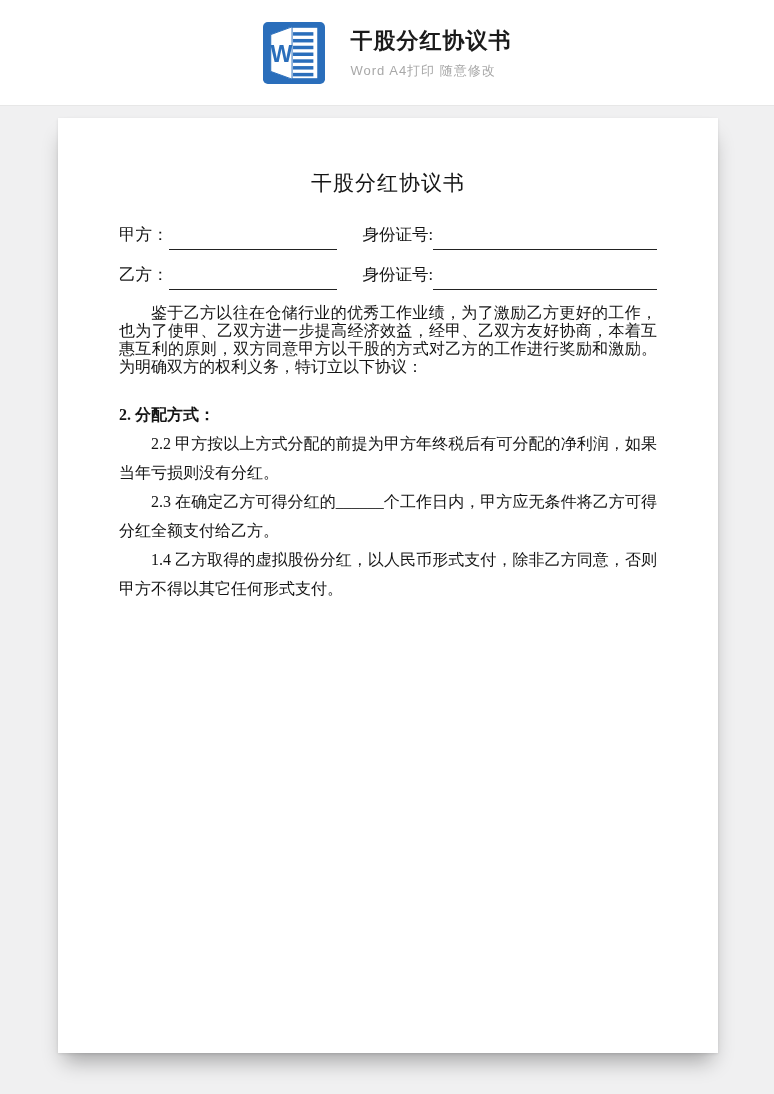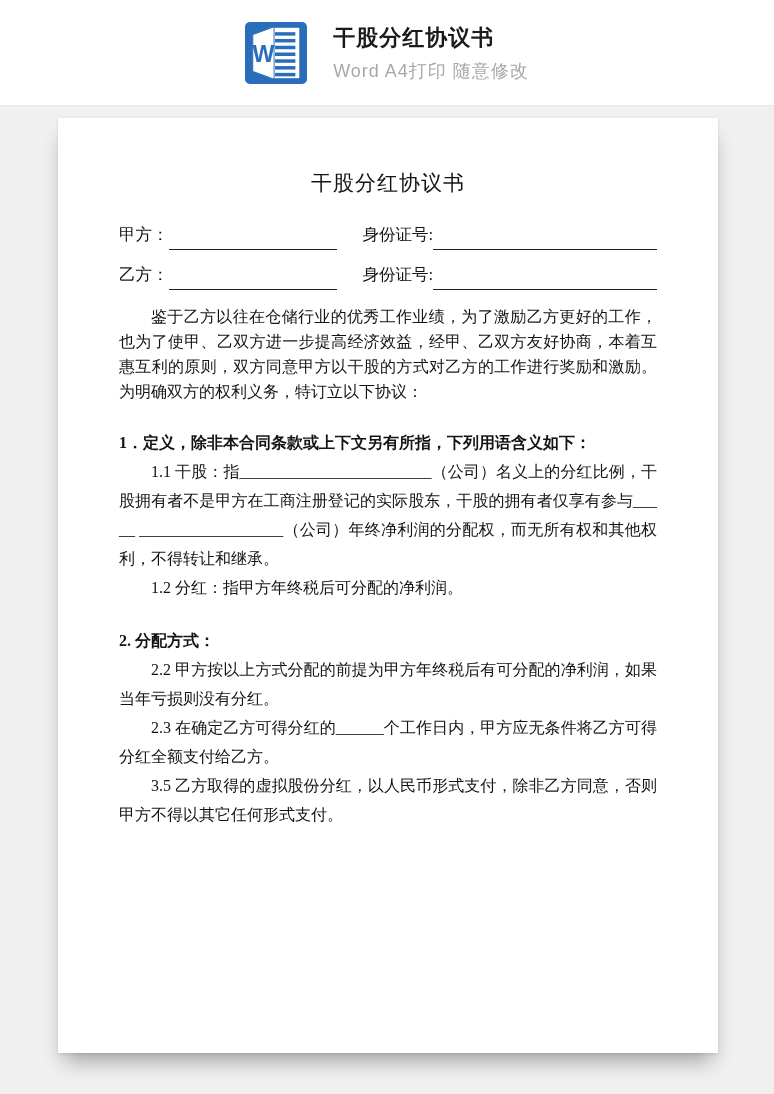--- a/index.html
+++ b/index.html
@@ -7,39 +7,39 @@
     font-family:"Liberation Serif","DejaVu Serif",serif; }
 
   
   .header { width:774px; height:106px; background:#ffffff; border-bottom:1px solid #e7e7e7;
     display:flex; align-items:center; justify-content:center; gap:26px; }
   .word-icon { width:62px; height:62px; display:block; }
   .header-text { display:flex; flex-direction:column; align-items:flex-start; gap:6px; }
   .header-title { font-family:"Liberation Sans","DejaVu Sans",sans-serif;
     font-size:22px; font-weight:bold; color:#1b1b1b; letter-spacing:1px; }
   .header-subtitle { font-family:"Liberation Sans","DejaVu Sans",sans-serif;
-    font-size:18px; color:#a8a8a8; letter-spacing:1px; }
+    font-size:13px; color:#a8a8a8; letter-spacing:1px; }
 
   
   .canvas { position:relative; width:774px; height:988px; }
   .page { position:absolute; left:58px; top:12px; width:660px; height:935px;
     background:#ffffff; overflow:hidden;
     box-shadow:0 1px 3px rgba(0,0,0,.10), 0 14px 20px -6px rgba(0,0,0,.32);
     padding:50px 61px 0 61px; color:#141414; }
 
   .doc-title { text-align:center; font-size:21px; letter-spacing:1px; line-height:30px; }
 
   .fields { margin-top:22px; font-size:16.5px; font-weight:normal; }
   .field-row { display:flex; align-items:flex-end; line-height:30px; margin-bottom:10px; }
   .field-label { white-space:nowrap; }
   .blank { border-bottom:1.5px solid #222; height:24px; display:inline-block; }
   .blank-a { width:168px; margin-right:26px; }
   .blank-b { width:196px; flex:1; }
 
-  .para { font-size:16px; line-height:25px; text-align:justify; text-indent:2em; }
+  .para { font-size:16px; line-height:18px; text-align:justify; text-indent:2em; }
   .intro { margin-top:14px; }
   .section { margin-top:24px; }
   .sec-heading { font-size:16px; line-height:29px; font-weight:bold; text-align:justify; }
   .clause { font-size:16px; line-height:29px; text-align:justify; text-indent:2em;
     word-break:break-all; }
 </style>
 </head>
 <body>
 
 <div class="header">
@@ -77,27 +77,22 @@
       <div class="field-row">
         <span class="field-label">乙方：</span>
         <span class="blank blank-a"></span>
         <span class="field-label">身份证号:</span>
         <span class="blank blank-b"></span>
       </div>
     </div>
 
     <p class="para intro">鉴于乙方以往在仓储行业的优秀工作业绩，为了激励乙方更好的工作，也为了使甲、乙双方进一步提高经济效益，经甲、乙双方友好协商，本着互惠互利的原则，双方同意甲方以干股的方式对乙方的工作进行奖励和激励。为明确双方的权利义务，特订立以下协议：</p>
 
-    <div class="section">
-      <div class="sec-heading">1．定义，除非本合同条款或上下文另有所指，下列用语含义如下：</div>
-      <p class="clause">1.1 干股：指________________________（公司）名义上的分红比例，干股拥有者不是甲方在工商注册登记的实际股东，干股的拥有者仅享有参与_____ __________________（公司）年终净利润的分配权，而无所有权和其他权利，不得转让和继承。</p>
-      <p class="clause">1.2 分红：指甲方年终税后可分配的净利润。</p>
-    </div>
 
     <div class="section">
       <div class="sec-heading">2. 分配方式：</div>
       <p class="clause">2.2 甲方按以上方式分配的前提为甲方年终税后有可分配的净利润，如果当年亏损则没有分红。</p>
       <p class="clause">2.3 在确定乙方可得分红的______个工作日内，甲方应无条件将乙方可得分红全额支付给乙方。</p>
-      <p class="clause">3.5 乙方取得的虚拟股份分红，以人民币形式支付，除非乙方同意，否则甲方不得以其它任何形式支付。</p>
+      <p class="clause">1.4 乙方取得的虚拟股份分红，以人民币形式支付，除非乙方同意，否则甲方不得以其它任何形式支付。</p>
     </div>
 
   </div>
 </div>
 
 </body></html>

